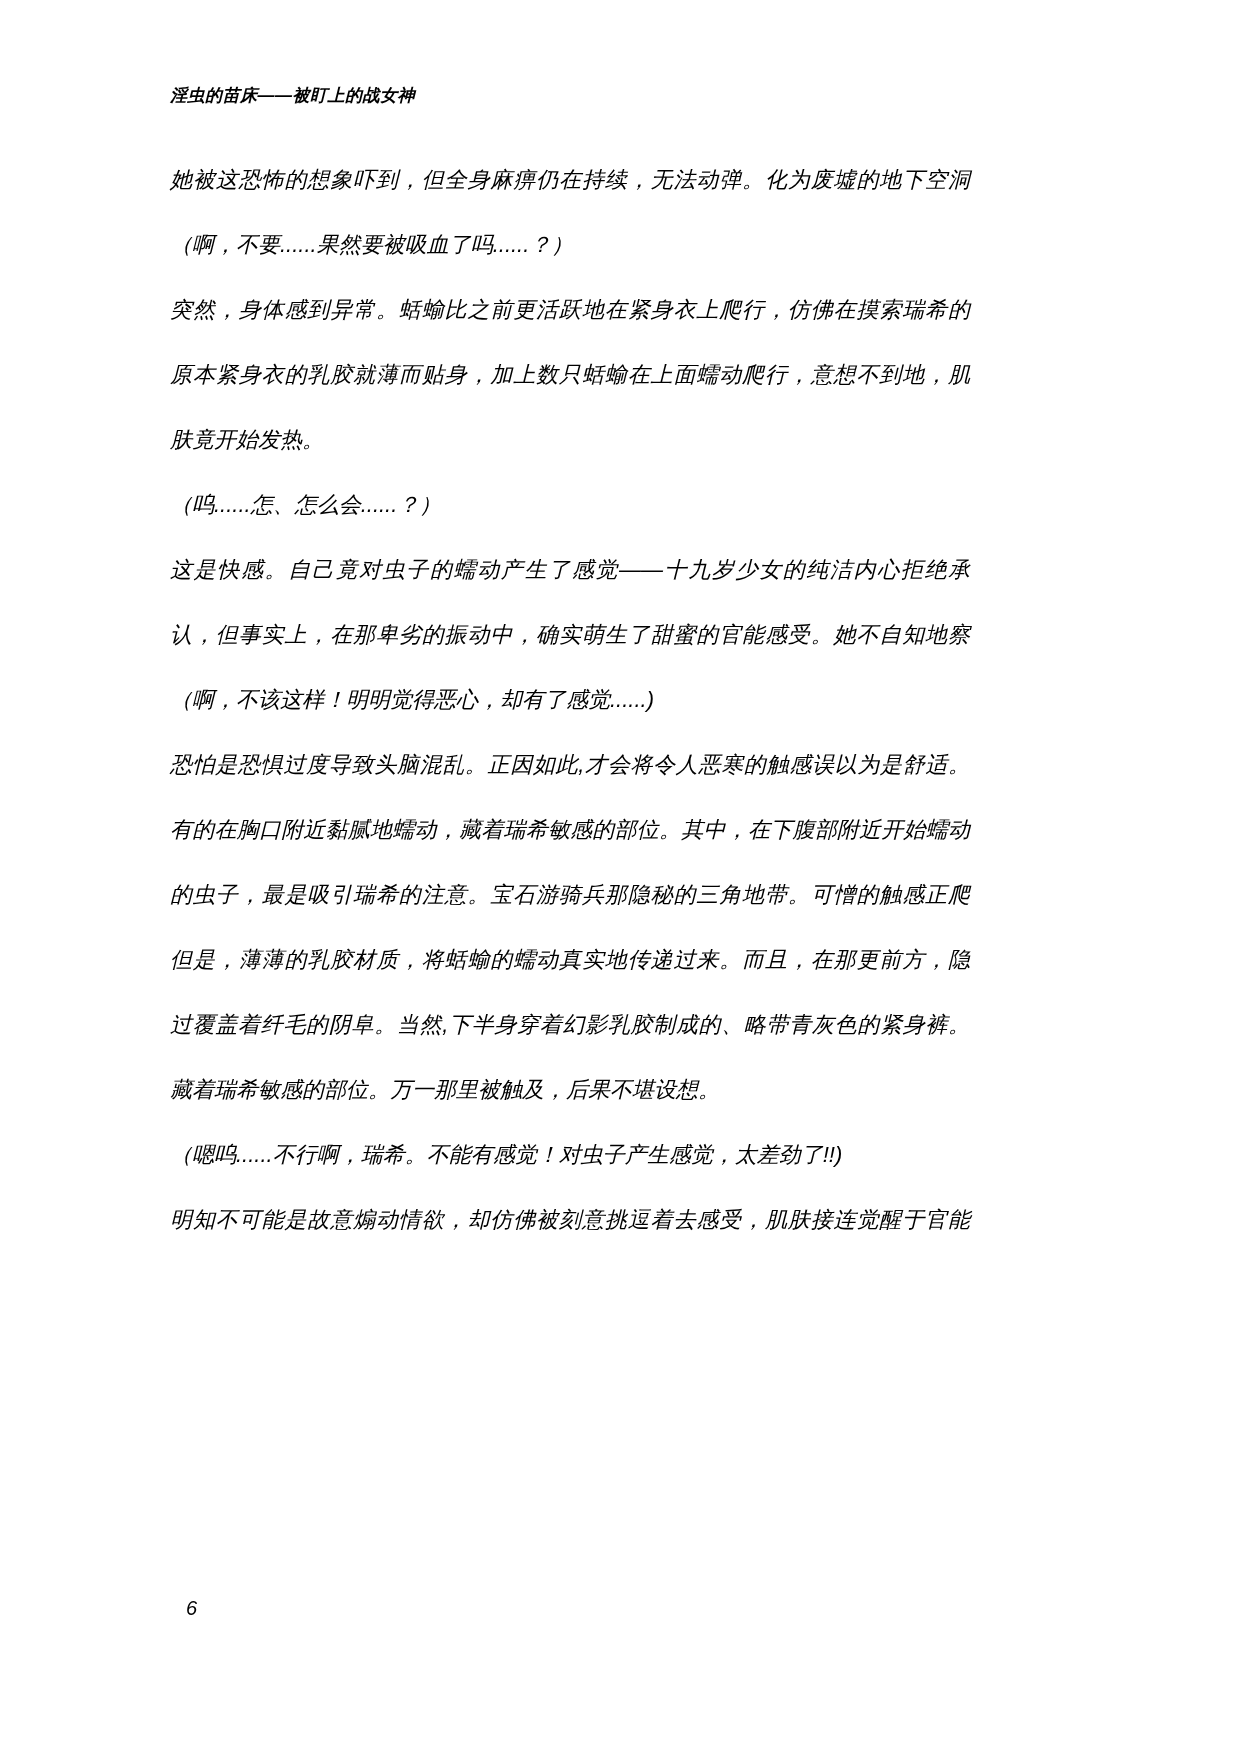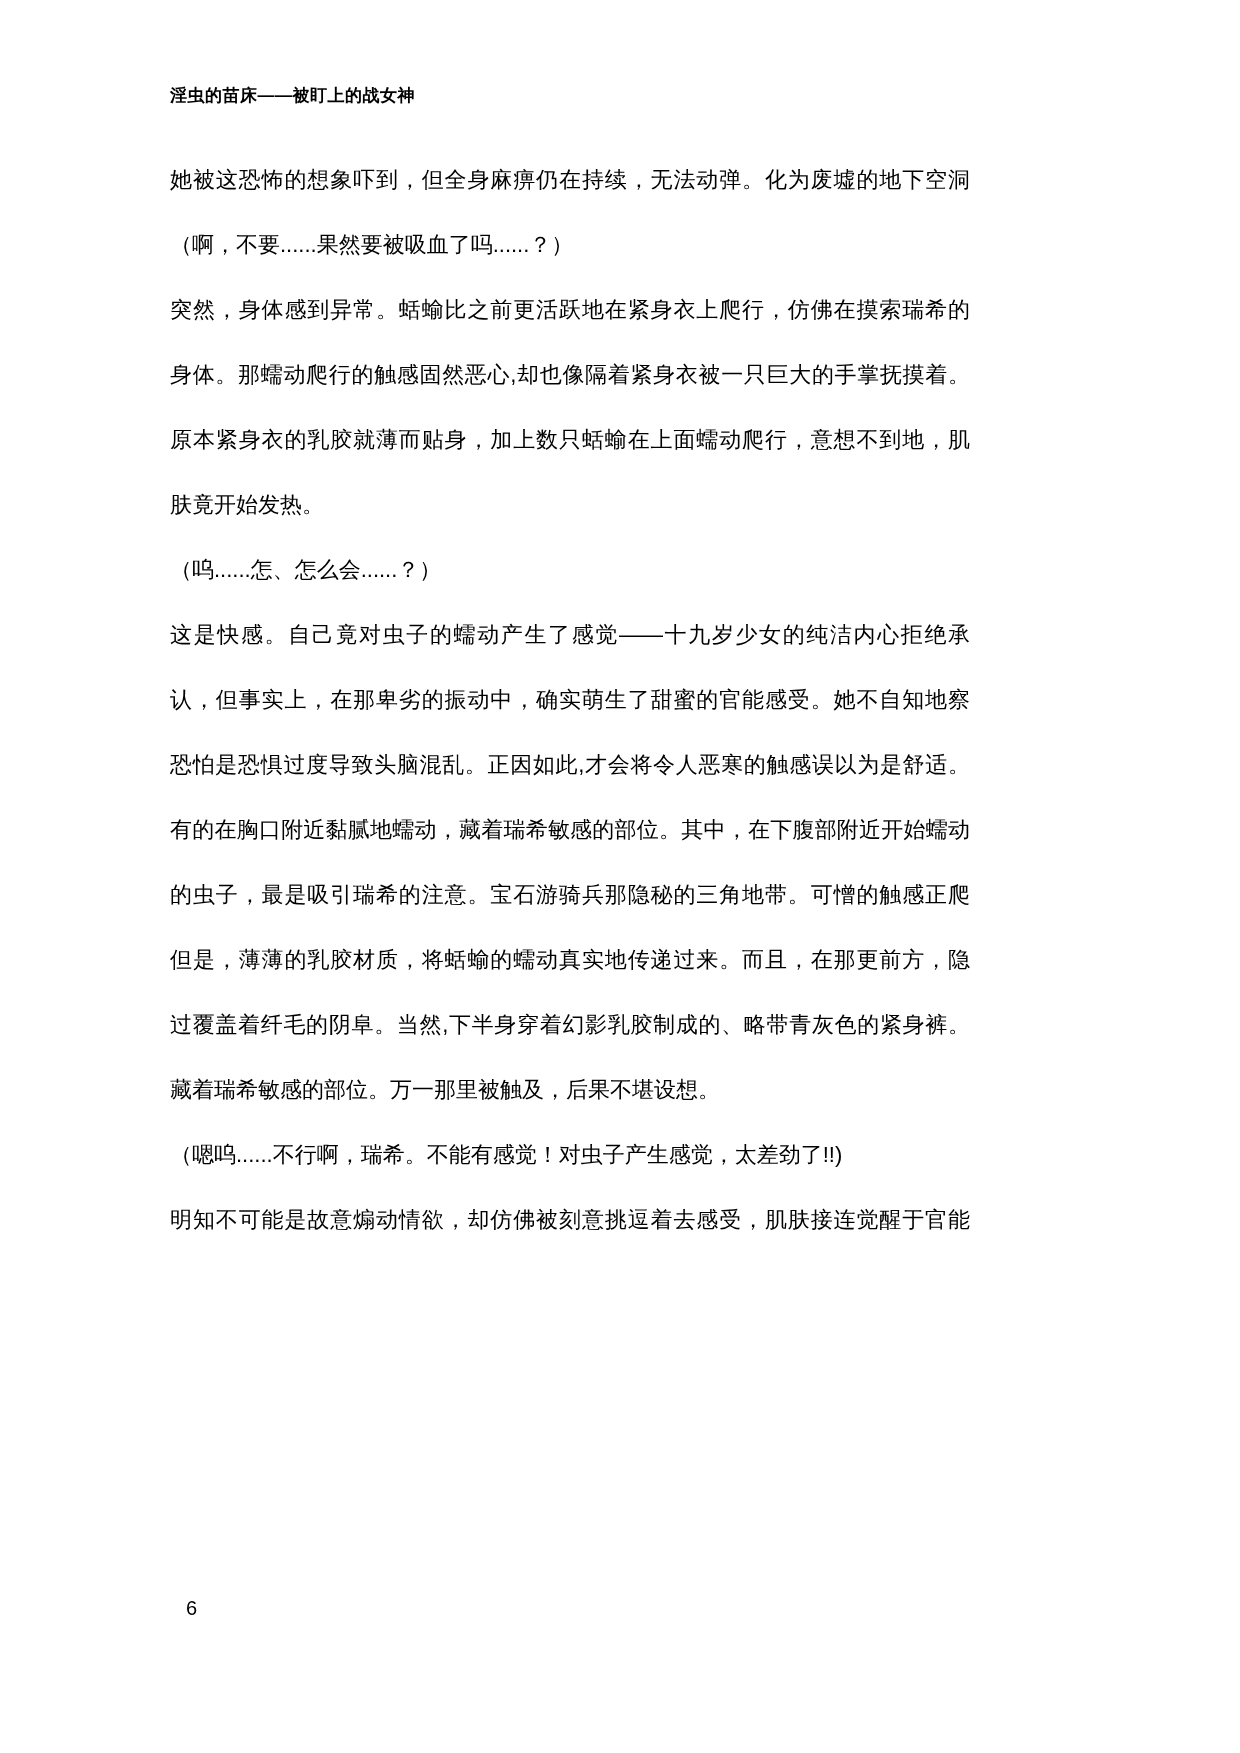--- a/index.html
+++ b/index.html
@@ -8,20 +8,21 @@
     background: #ffffff;
   }
   .page {
     position: relative;
     width: 1153px;
     height: 1753px;
     background: #ffffff;
     color: #000000;
     font-family: "Liberation Sans", sans-serif;
     overflow: hidden;
+    font-style: italic;
   }
   .doc-header {
     position: absolute;
     left: 170px;
     top: 84px;
     font-size: 17px;
     font-weight: bold;
     letter-spacing: 0.5px;
     white-space: nowrap;
   }
@@ -56,26 +57,26 @@
 </head>
 <body>
 
 <div class="page">
   <div class="doc-header">淫虫的苗床——被盯上的战女神</div>
 
   <div class="doc-body" id="doc-body">
       <div class="text-line justify">她被这恐怖的想象吓到，但全身麻痹仍在持续，无法动弹。化为废墟的地下空洞</div>
       <div class="text-line">（啊，不要......果然要被吸血了吗......？）</div>
       <div class="text-line justify">突然，身体感到异常。蛞蝓比之前更活跃地在紧身衣上爬行，仿佛在摸索瑞希的</div>
-      <div class="text-line justify">身体。那蠕动爬行的触感固然恶心,却也像隔着紧身衣被一只巨大的手掌抚摸着。</div>
       <div class="text-line justify">原本紧身衣的乳胶就薄而贴身，加上数只蛞蝓在上面蠕动爬行，意想不到地，肌</div>
       <div class="text-line">肤竟开始发热。</div>
       <div class="text-line">（呜......怎、怎么会......？）</div>
       <div class="text-line justify">这是快感。自己竟对虫子的蠕动产生了感觉——十九岁少女的纯洁内心拒绝承</div>
       <div class="text-line justify">认，但事实上，在那卑劣的振动中，确实萌生了甜蜜的官能感受。她不自知地察</div>
+      <div class="text-line">（啊，不该这样！明明觉得恶心，却有了感觉......)</div>
       <div class="text-line justify">恐怕是恐惧过度导致头脑混乱。正因如此,才会将令人恶寒的触感误以为是舒适。</div>
       <div class="text-line justify">有的在胸口附近黏腻地蠕动，藏着瑞希敏感的部位。其中，在下腹部附近开始蠕动</div>
       <div class="text-line justify">的虫子，最是吸引瑞希的注意。宝石游骑兵那隐秘的三角地带。可憎的触感正爬</div>
       <div class="text-line justify">但是，薄薄的乳胶材质，将蛞蝓的蠕动真实地传递过来。而且，在那更前方，隐</div>
       <div class="text-line justify">过覆盖着纤毛的阴阜。当然,下半身穿着幻影乳胶制成的、略带青灰色的紧身裤。</div>
       <div class="text-line">藏着瑞希敏感的部位。万一那里被触及，后果不堪设想。</div>
       <div class="text-line">（嗯呜......不行啊，瑞希。不能有感觉！对虫子产生感觉，太差劲了!!)</div>
       <div class="text-line justify">明知不可能是故意煽动情欲，却仿佛被刻意挑逗着去感受，肌肤接连觉醒于官能</div>
     </div>
 

